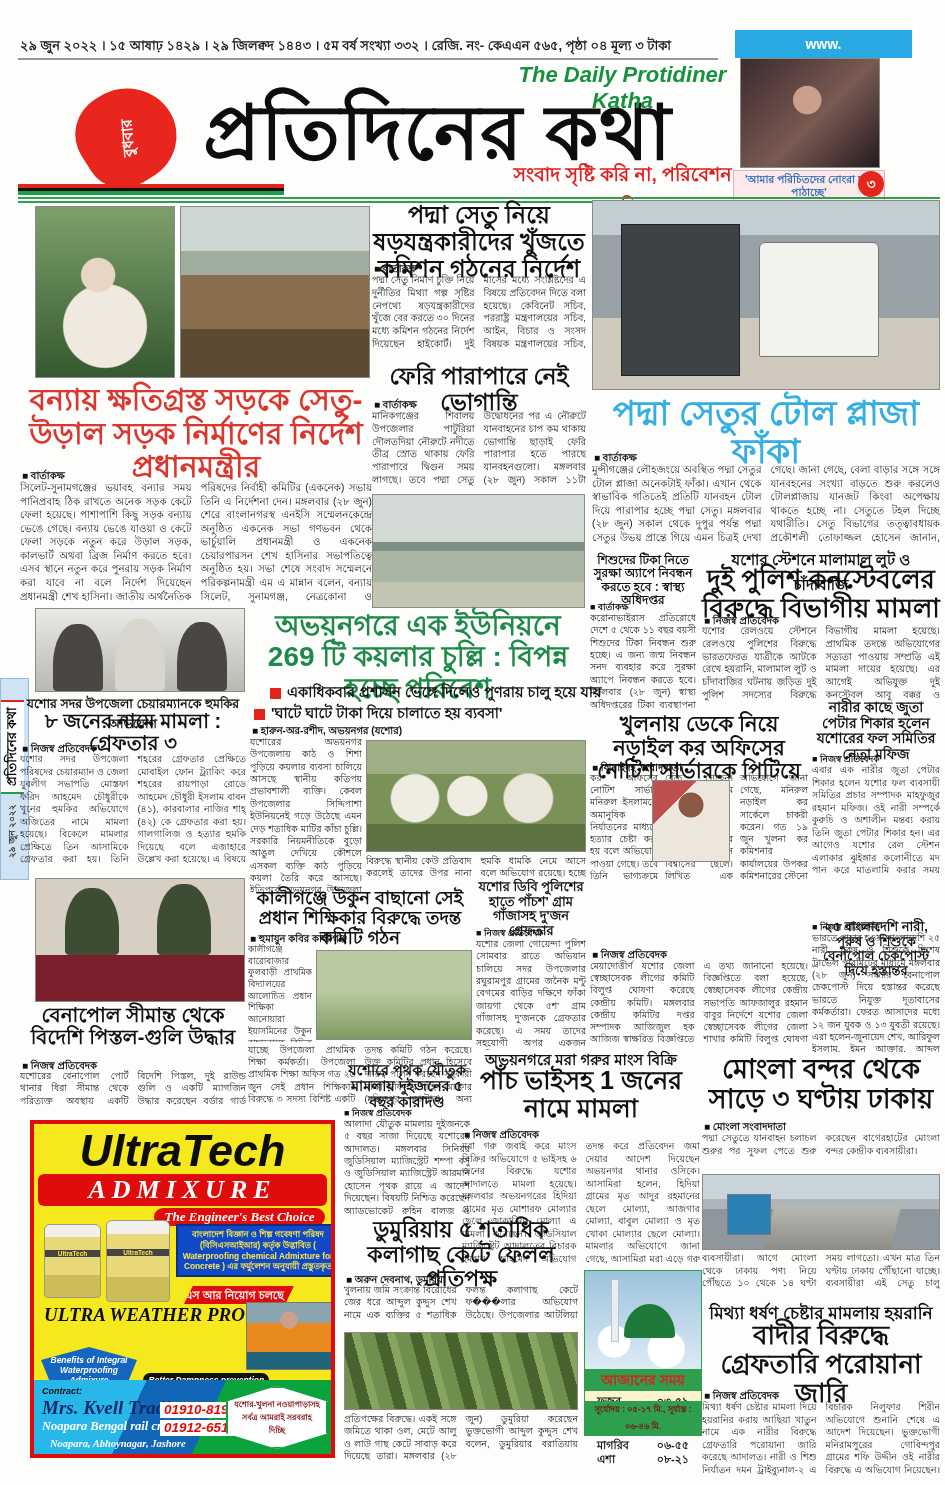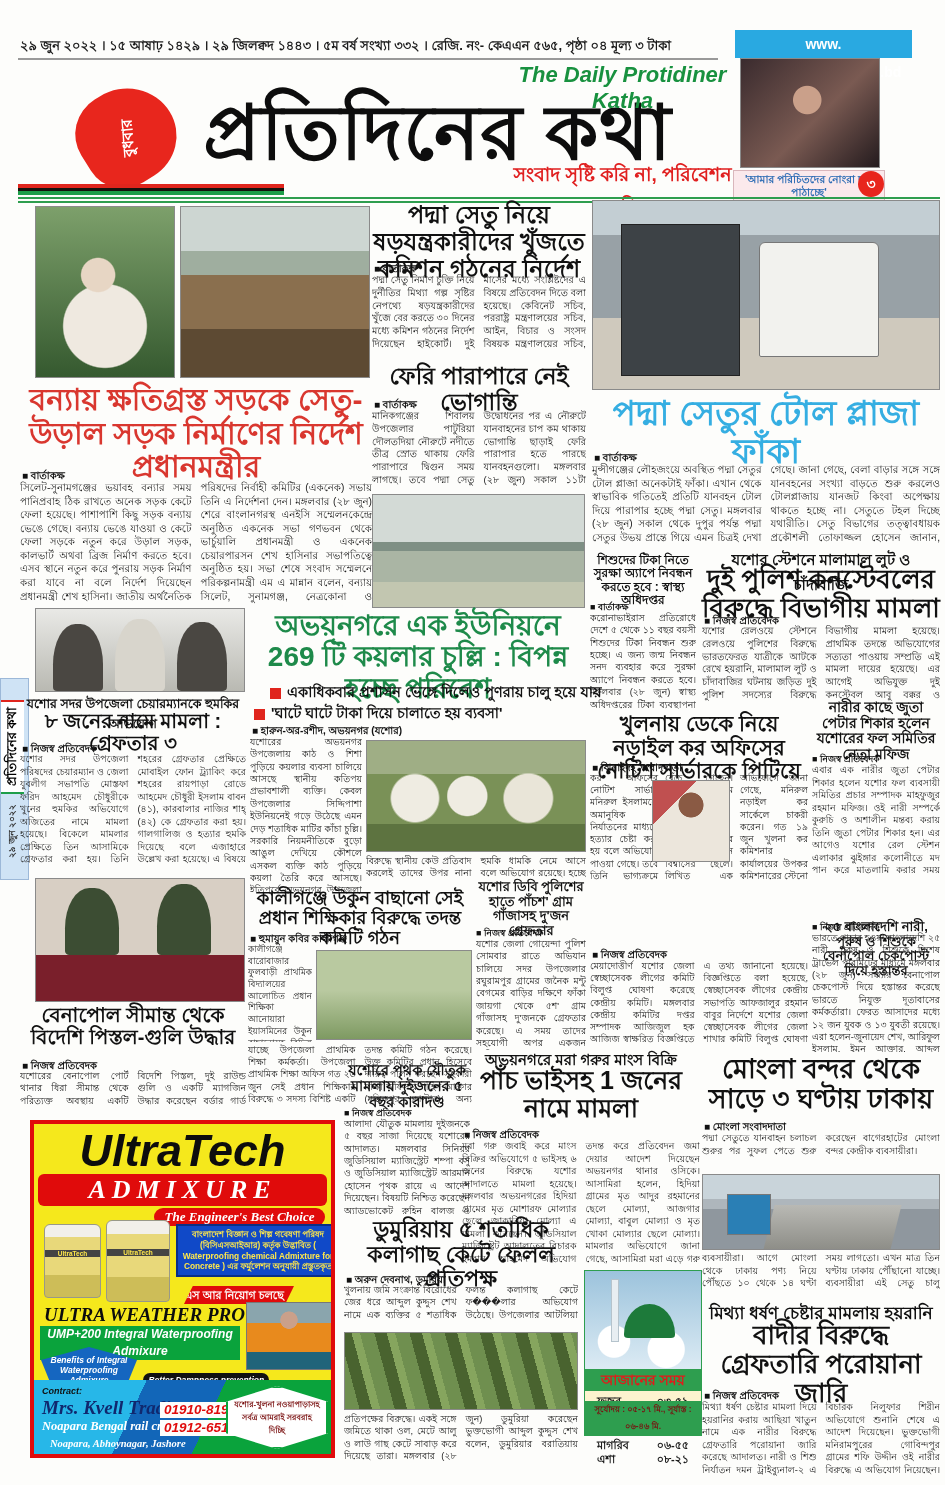--- a/index.html
+++ b/index.html
@@ -261,21 +261,20 @@
     <div class="ad-choice" style="margin:2px 6px 0 120px;">The Engineer's Best Choice</div>
     <div class="bucket" style="left:10px;top:100px;width:55px;height:72px;">
       <i>UltraTech</i>
     </div>
     <div class="bucket" style="left:72px;top:96px;width:62px;height:80px;">
       <i>UltraTech</i>
     </div>
     <div class="ad-cert abs" style="left:142px;top:100px;width:152px;">বাংলাদেশ বিজ্ঞান ও শিল্প গবেষণা পরিষদ (বিসিএসআইআর) কর্তৃক উদ্ভাবিত ( Waterproofing chemical Admixture for Concrete ) এর ফর্মুলেশন অনুযায়ী প্রস্তুতকৃত</div>
     <div class="ad-arrow abs" style="left:150px;top:162px;width:110px;">এস আর নিয়োগ চলছে</div>
     <div class="ad-prod abs" style="left:10px;top:180px;">ULTRA WEATHER PRO</div>
-    <div class="ad-ump abs" style="left:6px;top:202px;width:200px;">UMP+200 Integral Waterproofing Admixure</div>
     <div class="worker abs" style="left:212px;top:178px;width:84px;height:66px;"></div>
     <div class="abs" style="left:6px;top:222px;width:292px;">
       <span class="chip chip-pent">Benefits of Integral Waterproofing Admixure</span>
       <span class="chip chip-black">Better Dampness prevention</span>
       <span class="chip chip-out">Better prevention from rusting</span>
       <span class="chip chip-out">Helps protects structural strength</span>
       <span class="chip chip-black">Higher durability of home</span>
       <span class="chip chip-red">Better prevention from plaster damage</span>
     </div>
     <div class="ad-bottom" style="left:0;bottom:0;width:100%;height:74px;">

